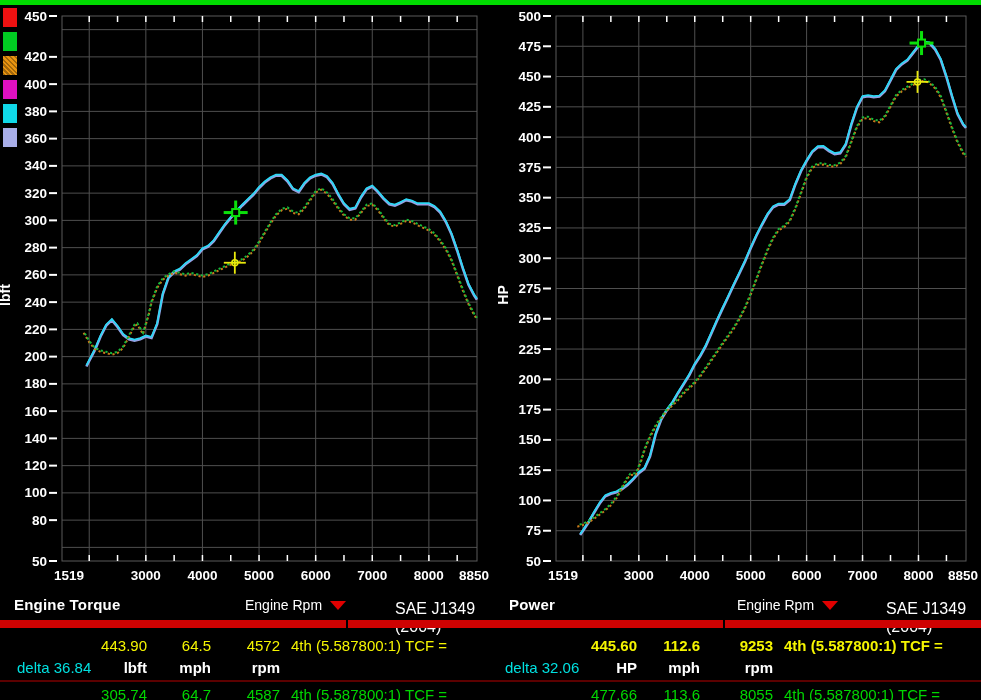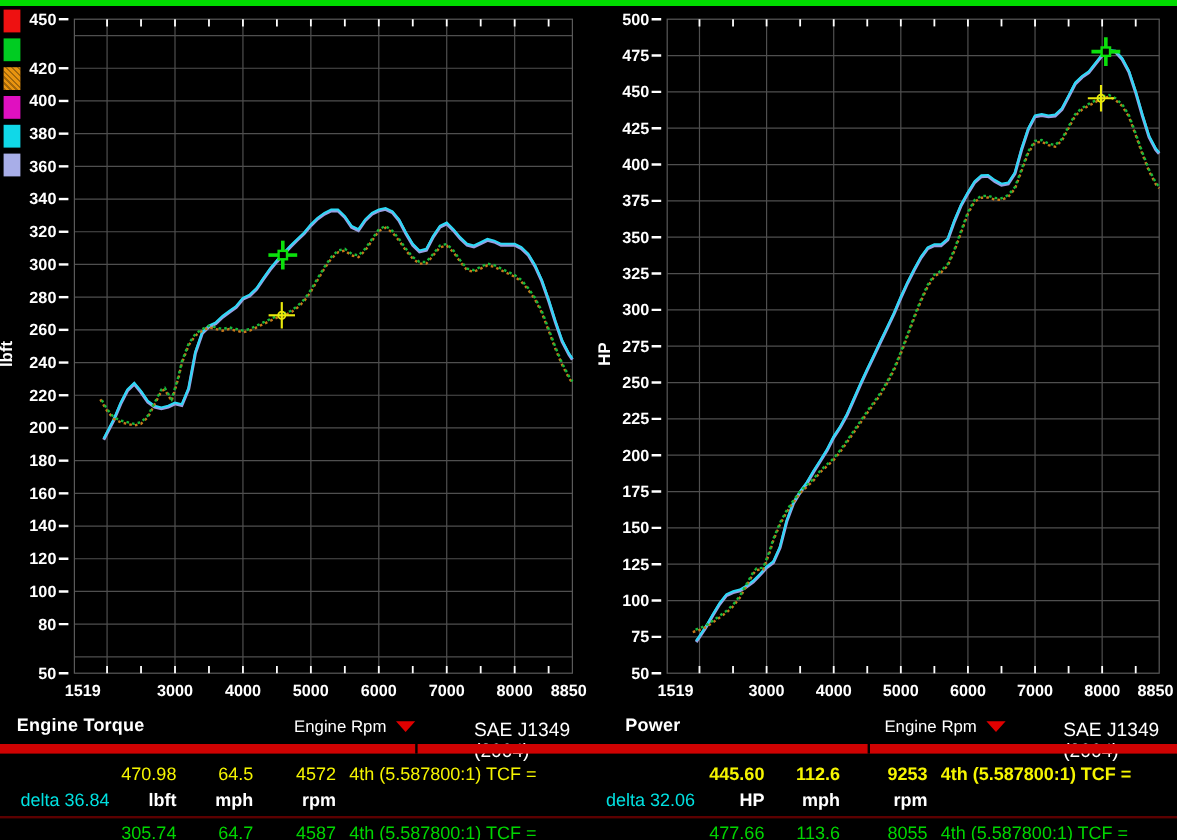--- a/index.html
+++ b/index.html
@@ -274,33 +274,33 @@
     <circle cx="917.5113899877233" cy="81.88444444444443" r="3" fill="none" stroke="#e9e90c" stroke-width="1.5"></circle>
   </svg>
 
 <div class="chart-footer" style="left:0;width:497px;">
   <div class="chart-title" style="left:14px;">Engine Torque</div>
   <div class="xaxis-name" style="left:245px;">Engine Rpm</div>
   <div class="tri-icon" style="left:330px;"></div>
   <div class="sae" style="left:395px;">SAE J1349 (2004)</div>
 </div>
 <div class="chart-footer" style="left:497px;width:484px;">
-  <div class="chart-title" style="left:24px;">Power</div>
+  <div class="chart-title" style="left:12px;">Power</div>
   <div class="xaxis-name" style="left:240px;">Engine Rpm</div>
   <div class="tri-icon" style="left:325px;"></div>
   <div class="sae" style="left:389px;">SAE J1349 (2004)</div>
 </div>
 
 <div id="red-bar" class="abs">
   <div class="red-notch" style="left:346px;"></div>
   <div class="red-notch" style="left:723px;"></div>
 </div>
 
 <div class="ro yellow" style="left:0;top:637px;width:497px;">
-  <span class="num-col" style="left:55px;">470.98</span>
+  <span class="num-col" style="left:55px;">443.90</span>
   <span class="spd-col" style="left:163px;">64.5</span>
   <span class="rpm-col" style="left:228px;">4572</span>
   <span style="left:291px;">4th (5.587800:1) TCF =</span>
 </div>
 <div class="ro" style="left:0;top:659px;width:497px;">
   <span class="cyantx" style="left:17px;">delta 36.84</span>
   <span class="num-col unit" style="left:55px;">lbft</span>
   <span class="spd-col unit" style="left:163px;">mph</span>
   <span class="rpm-col unit" style="left:228px;">rpm</span>
 </div>

